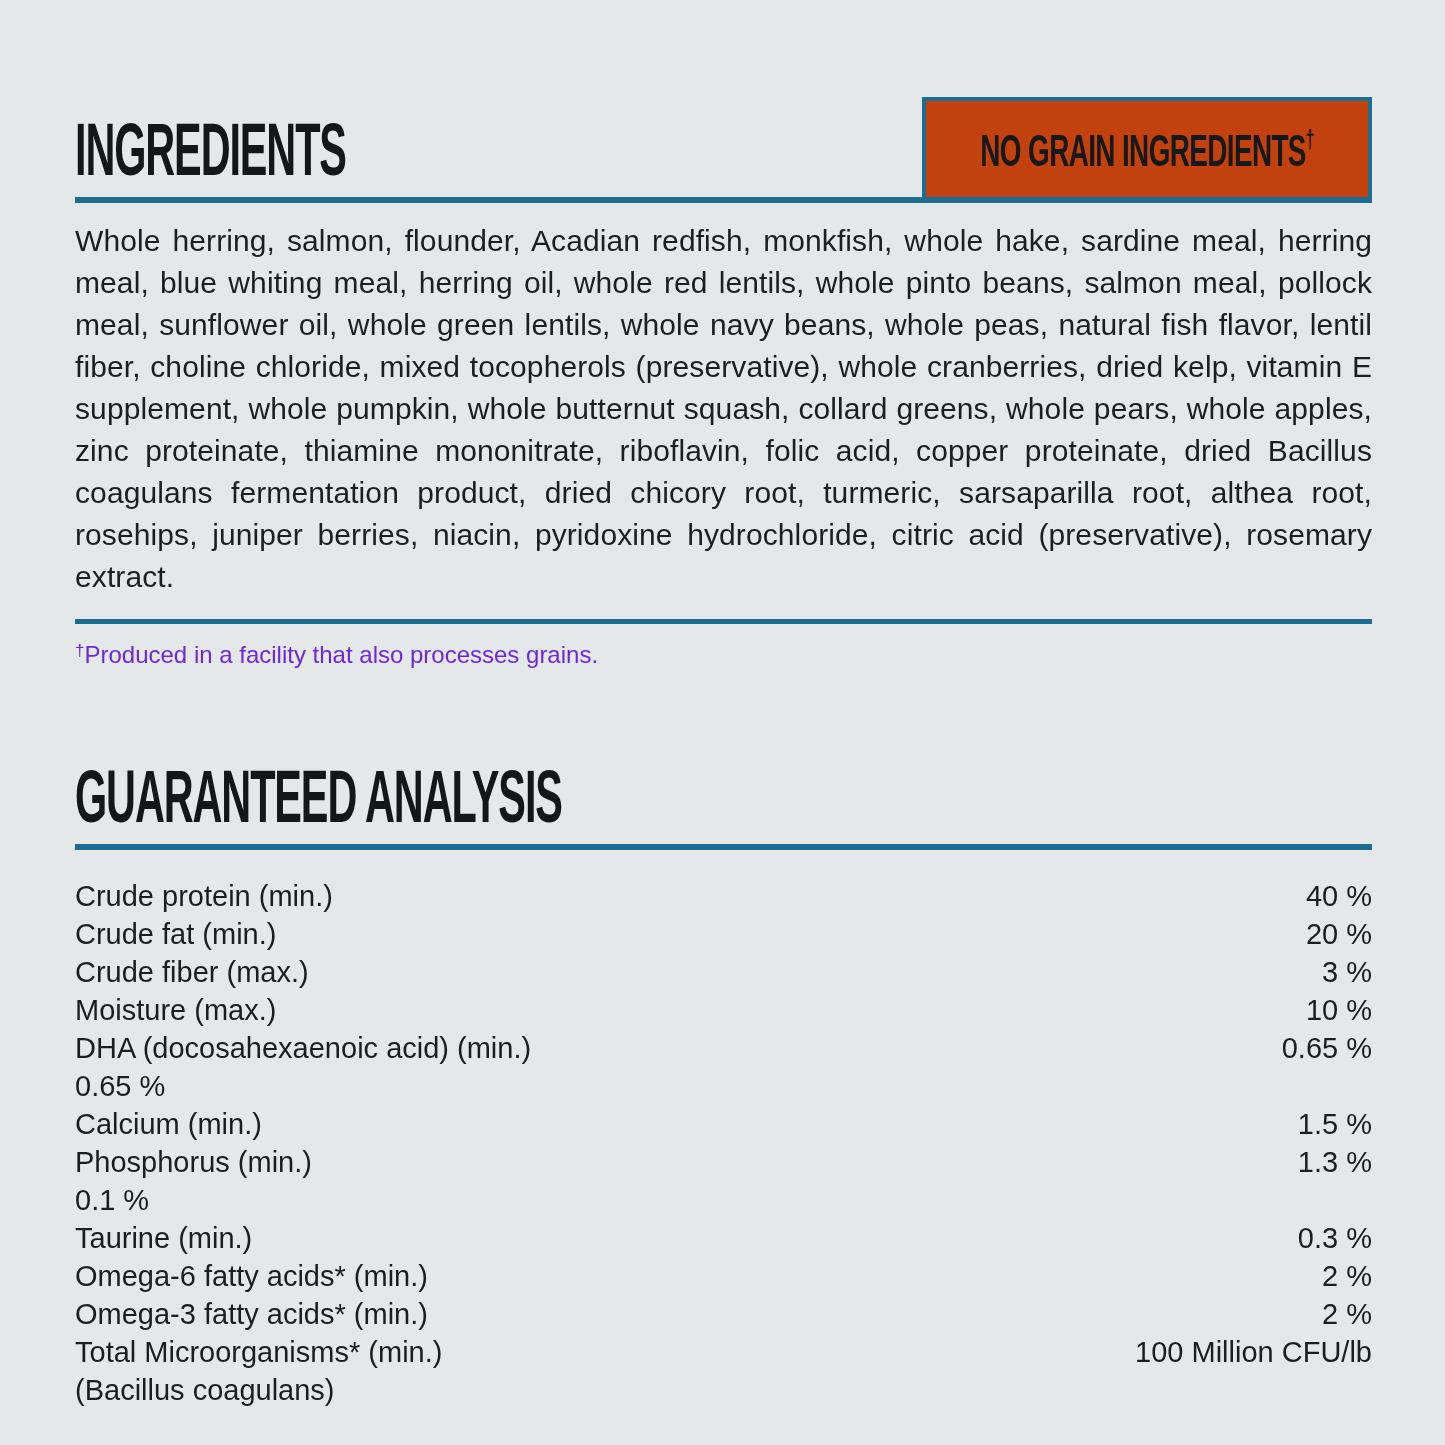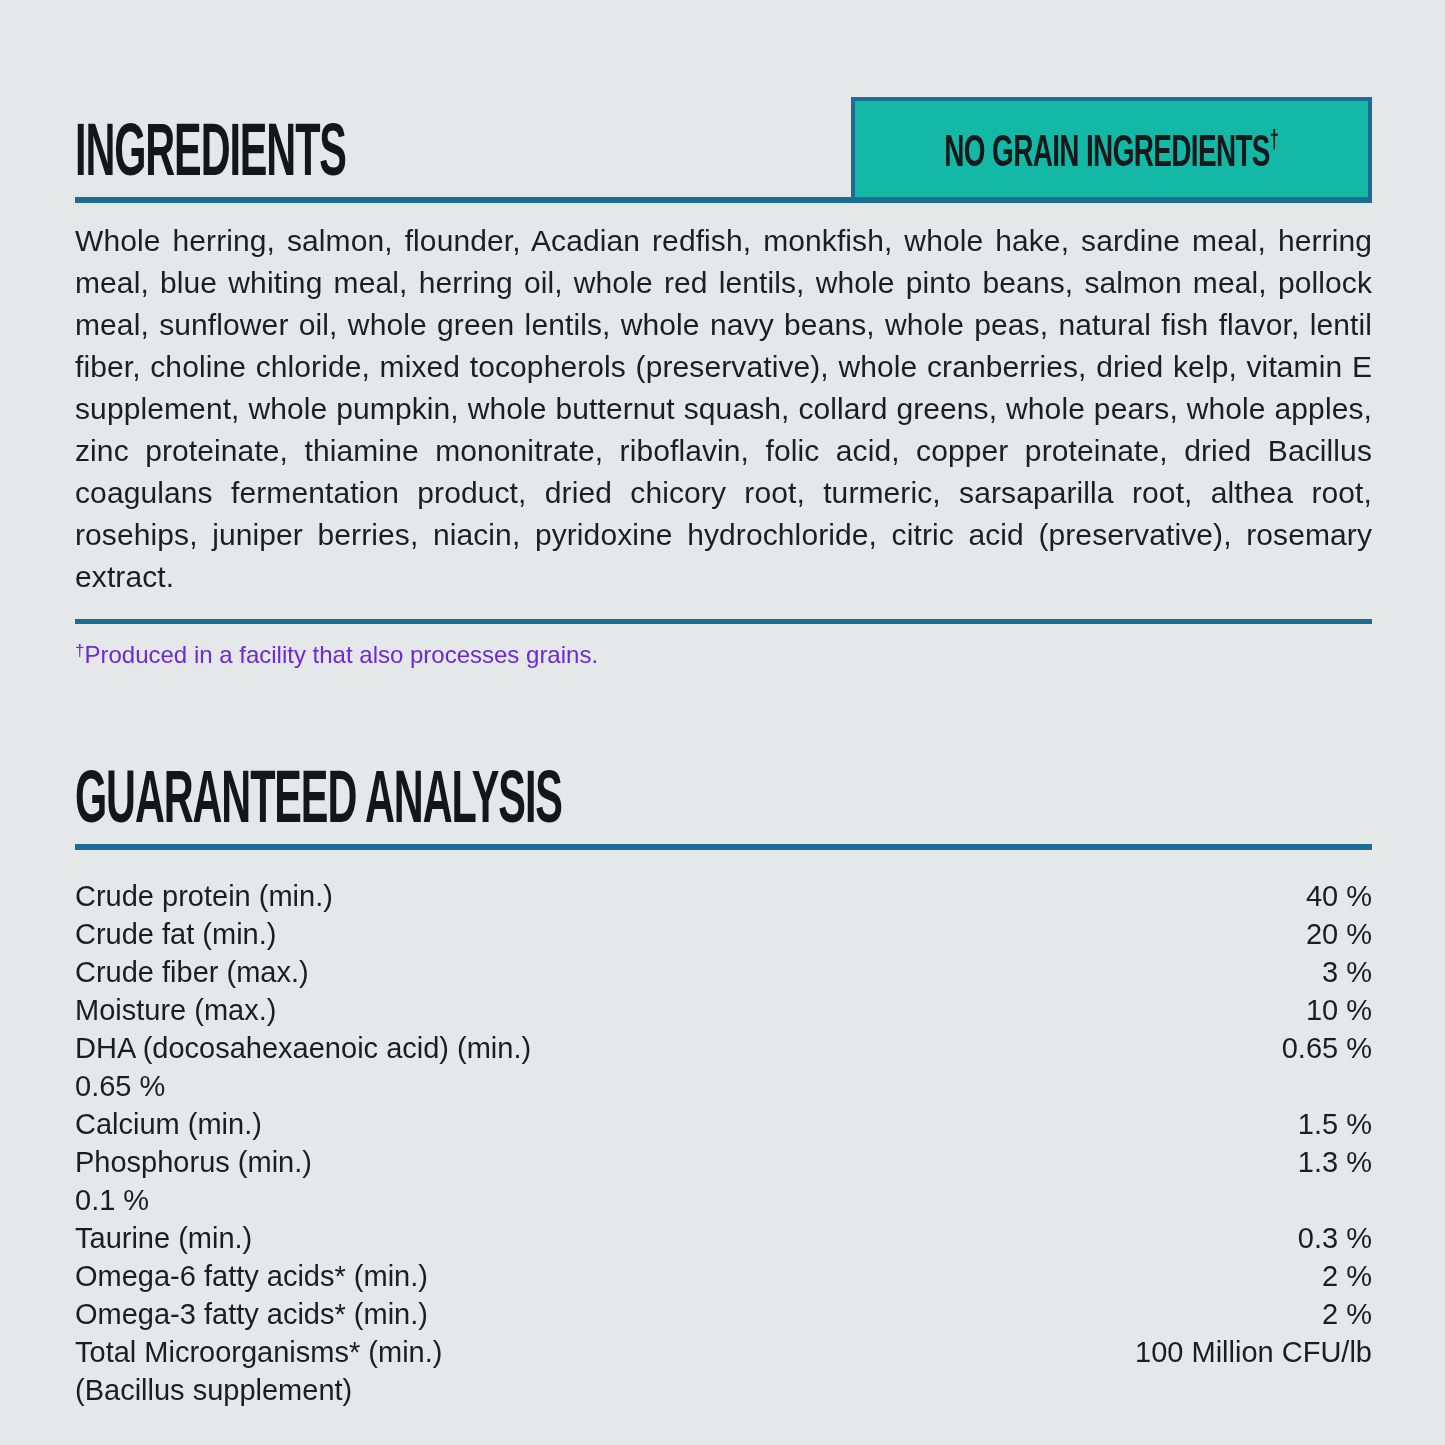--- a/index.html
+++ b/index.html
@@ -45,27 +45,27 @@
   .rule-static {
     height: 5px;
     background: #1c6d94;
     border: none;
     margin: 0;
   }
   
   .badge-box {
     position: absolute;
     right: 0; bottom: 0;
-    width: 521px; height: 106px;
+    width: 450px; height: 106px;
     box-sizing: border-box;
     border: 4px solid #1c6d94;
     display: flex;
     align-items: center;
     justify-content: center;
-    background: #14b8a6;
+    background: #c2410c;
   }
   .badge-text {
     display: inline-block;
     font-size: 45px;
     font-weight: 700;
     letter-spacing: -1px;
     color: #17181a;
     white-space: nowrap;
     transform: scaleX(0.62);
     transform-origin: center;
@@ -193,18 +193,18 @@
     <span class="analysis-label">Omega-3 fatty acids* (min.)</span>
     <span class="analysis-value">2 %</span>
   </div>
 
   <div class="analysis-row">
     <span class="analysis-label">Total Microorganisms* (min.)</span>
     <span class="analysis-value">100 Million CFU/lb</span>
   </div>
 
   <div class="analysis-row">
-    <span class="analysis-label">(Bacillus supplement)</span>
+    <span class="analysis-label">(Bacillus coagulans)</span>
     <span class="analysis-value"></span>
   </div>
 </div>
 
 </div>
 
 </body></html>

